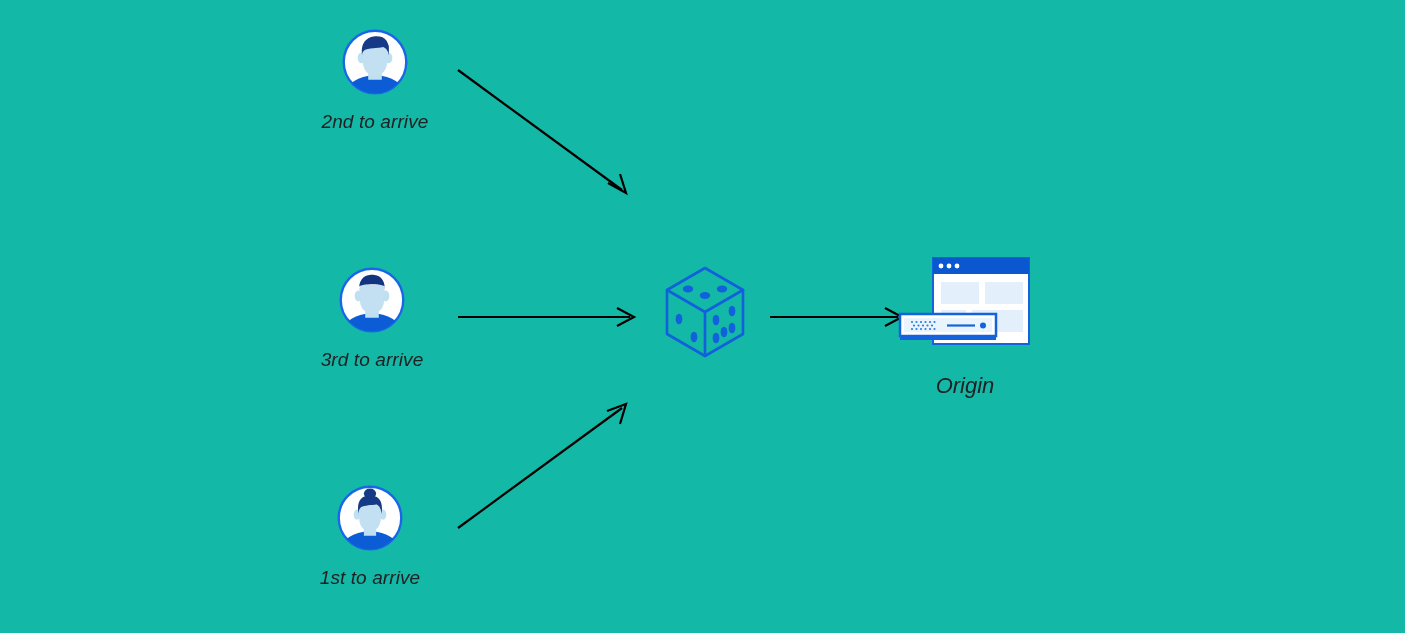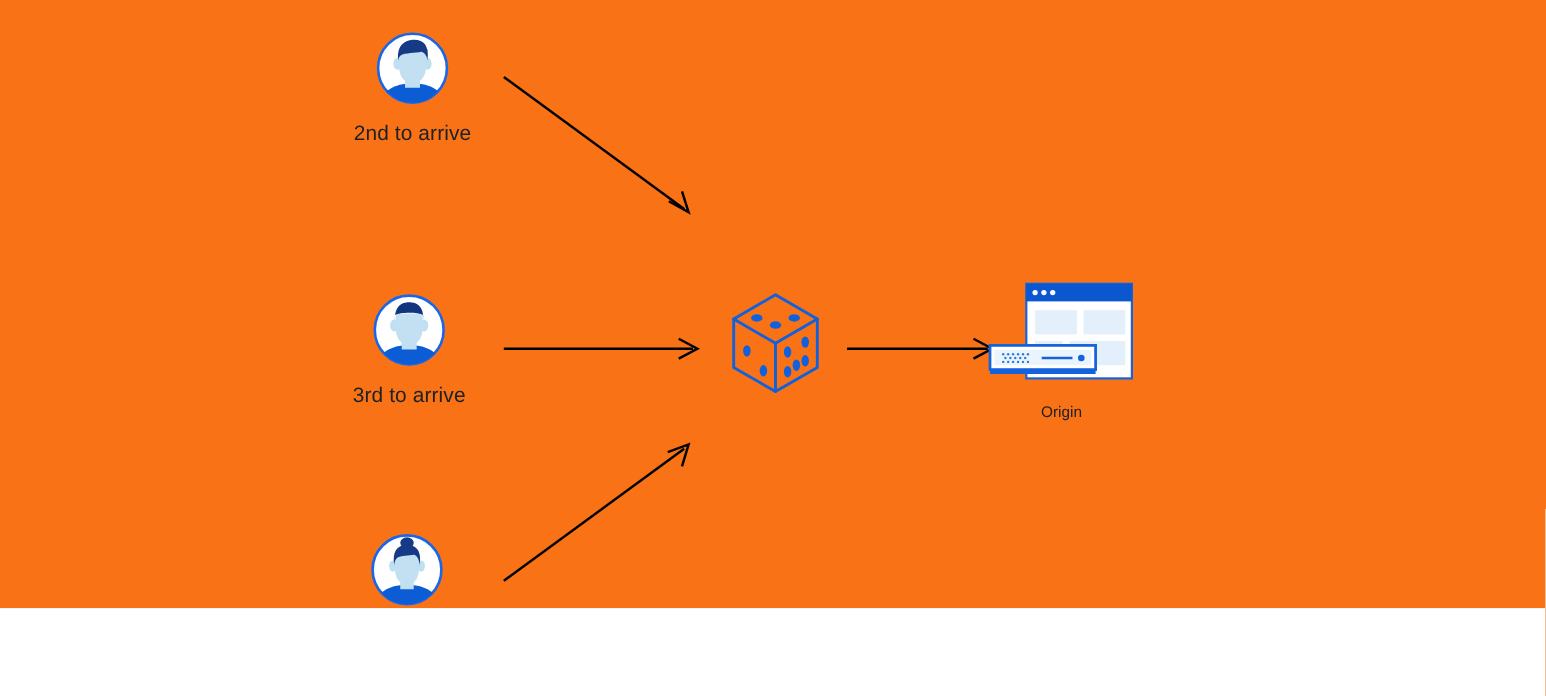--- a/index.html
+++ b/index.html
@@ -8,23 +8,24 @@
     padding: 0;
     background: #ffffff;
   }
   body {
     font-family: "Liberation Sans", sans-serif;
     -webkit-font-smoothing: antialiased;
   }
   #canvas {
     position: relative;
     width: 1405px;
-    height: 553px;
-    background: #f97316;
+    height: 633px;
+    background: #14b8a6;
     overflow: hidden;
+    font-style: italic;
   }
 
   
   .client {
     position: absolute;
     width: 180px;
     text-align: center;
   }
   .client .avatar {
     width: 68px;
@@ -53,21 +54,22 @@
     width: 200px;
     text-align: center;
   }
   .origin-node .origin-art {
     width: 140px;
     height: 110px;
     margin: 0 auto;
     display: block;
   }
   .origin-node .caption {
-    font-size: 14px;
+    margin-top: 12px;
+    font-size: 22px;
     line-height: 24px;
     color: #202124;
     white-space: nowrap;
   }
 
   
   #arrows {
     position: absolute;
     left: 0;
     top: 0;
@@ -178,20 +180,21 @@
         <path d="M 41 58 L 59 58 L 59 76 L 41 76 Z" fill="#BFE0F0"></path>
         <path d="M 41 62 C 45 70 55 70 59 62 L 59 58 L 41 58 Z" fill="#A9D2E8"></path>
         <ellipse cx="31" cy="45" rx="5" ry="7.5" fill="#BFE0F0"></ellipse>
         <ellipse cx="69" cy="45" rx="5" ry="7.5" fill="#BFE0F0"></ellipse>
         <path d="M 34 30 L 66 30 L 66 49 C 66 62 59 70 50 70 C 41 70 34 62 34 49 Z" fill="#C3E0F2"></path>
 
         <path d="M 33 44 C 30 24 38 17 50 17 C 62 17 70 24 67 44 C 66 36 64 32 60 30 C 52 31 42 31 37 34 C 35 36 33 39 33 44 Z" fill="#173A87"></path>
         <ellipse cx="50" cy="14" rx="9" ry="7.5" fill="#173A87"></ellipse>
       </g>
     </svg>
+    <div class="caption">1st to arrive</div>
   </div>
 
   <div class="dice-node" style="left:660px; top:262px;">
     <svg width="90" height="100" viewBox="0 0 90 100" aria-hidden="true">
       <g fill="none" stroke="#1160DC" stroke-width="2.6" stroke-linejoin="round" stroke-linecap="round">
 
         <path d="M 45 6 L 83 28 L 83 72 L 45 94 L 7 72 L 7 28 Z"></path>
         <path d="M 7 28 L 45 50 L 83 28"></path>
         <path d="M 45 50 L 45 94"></path>
       </g>

